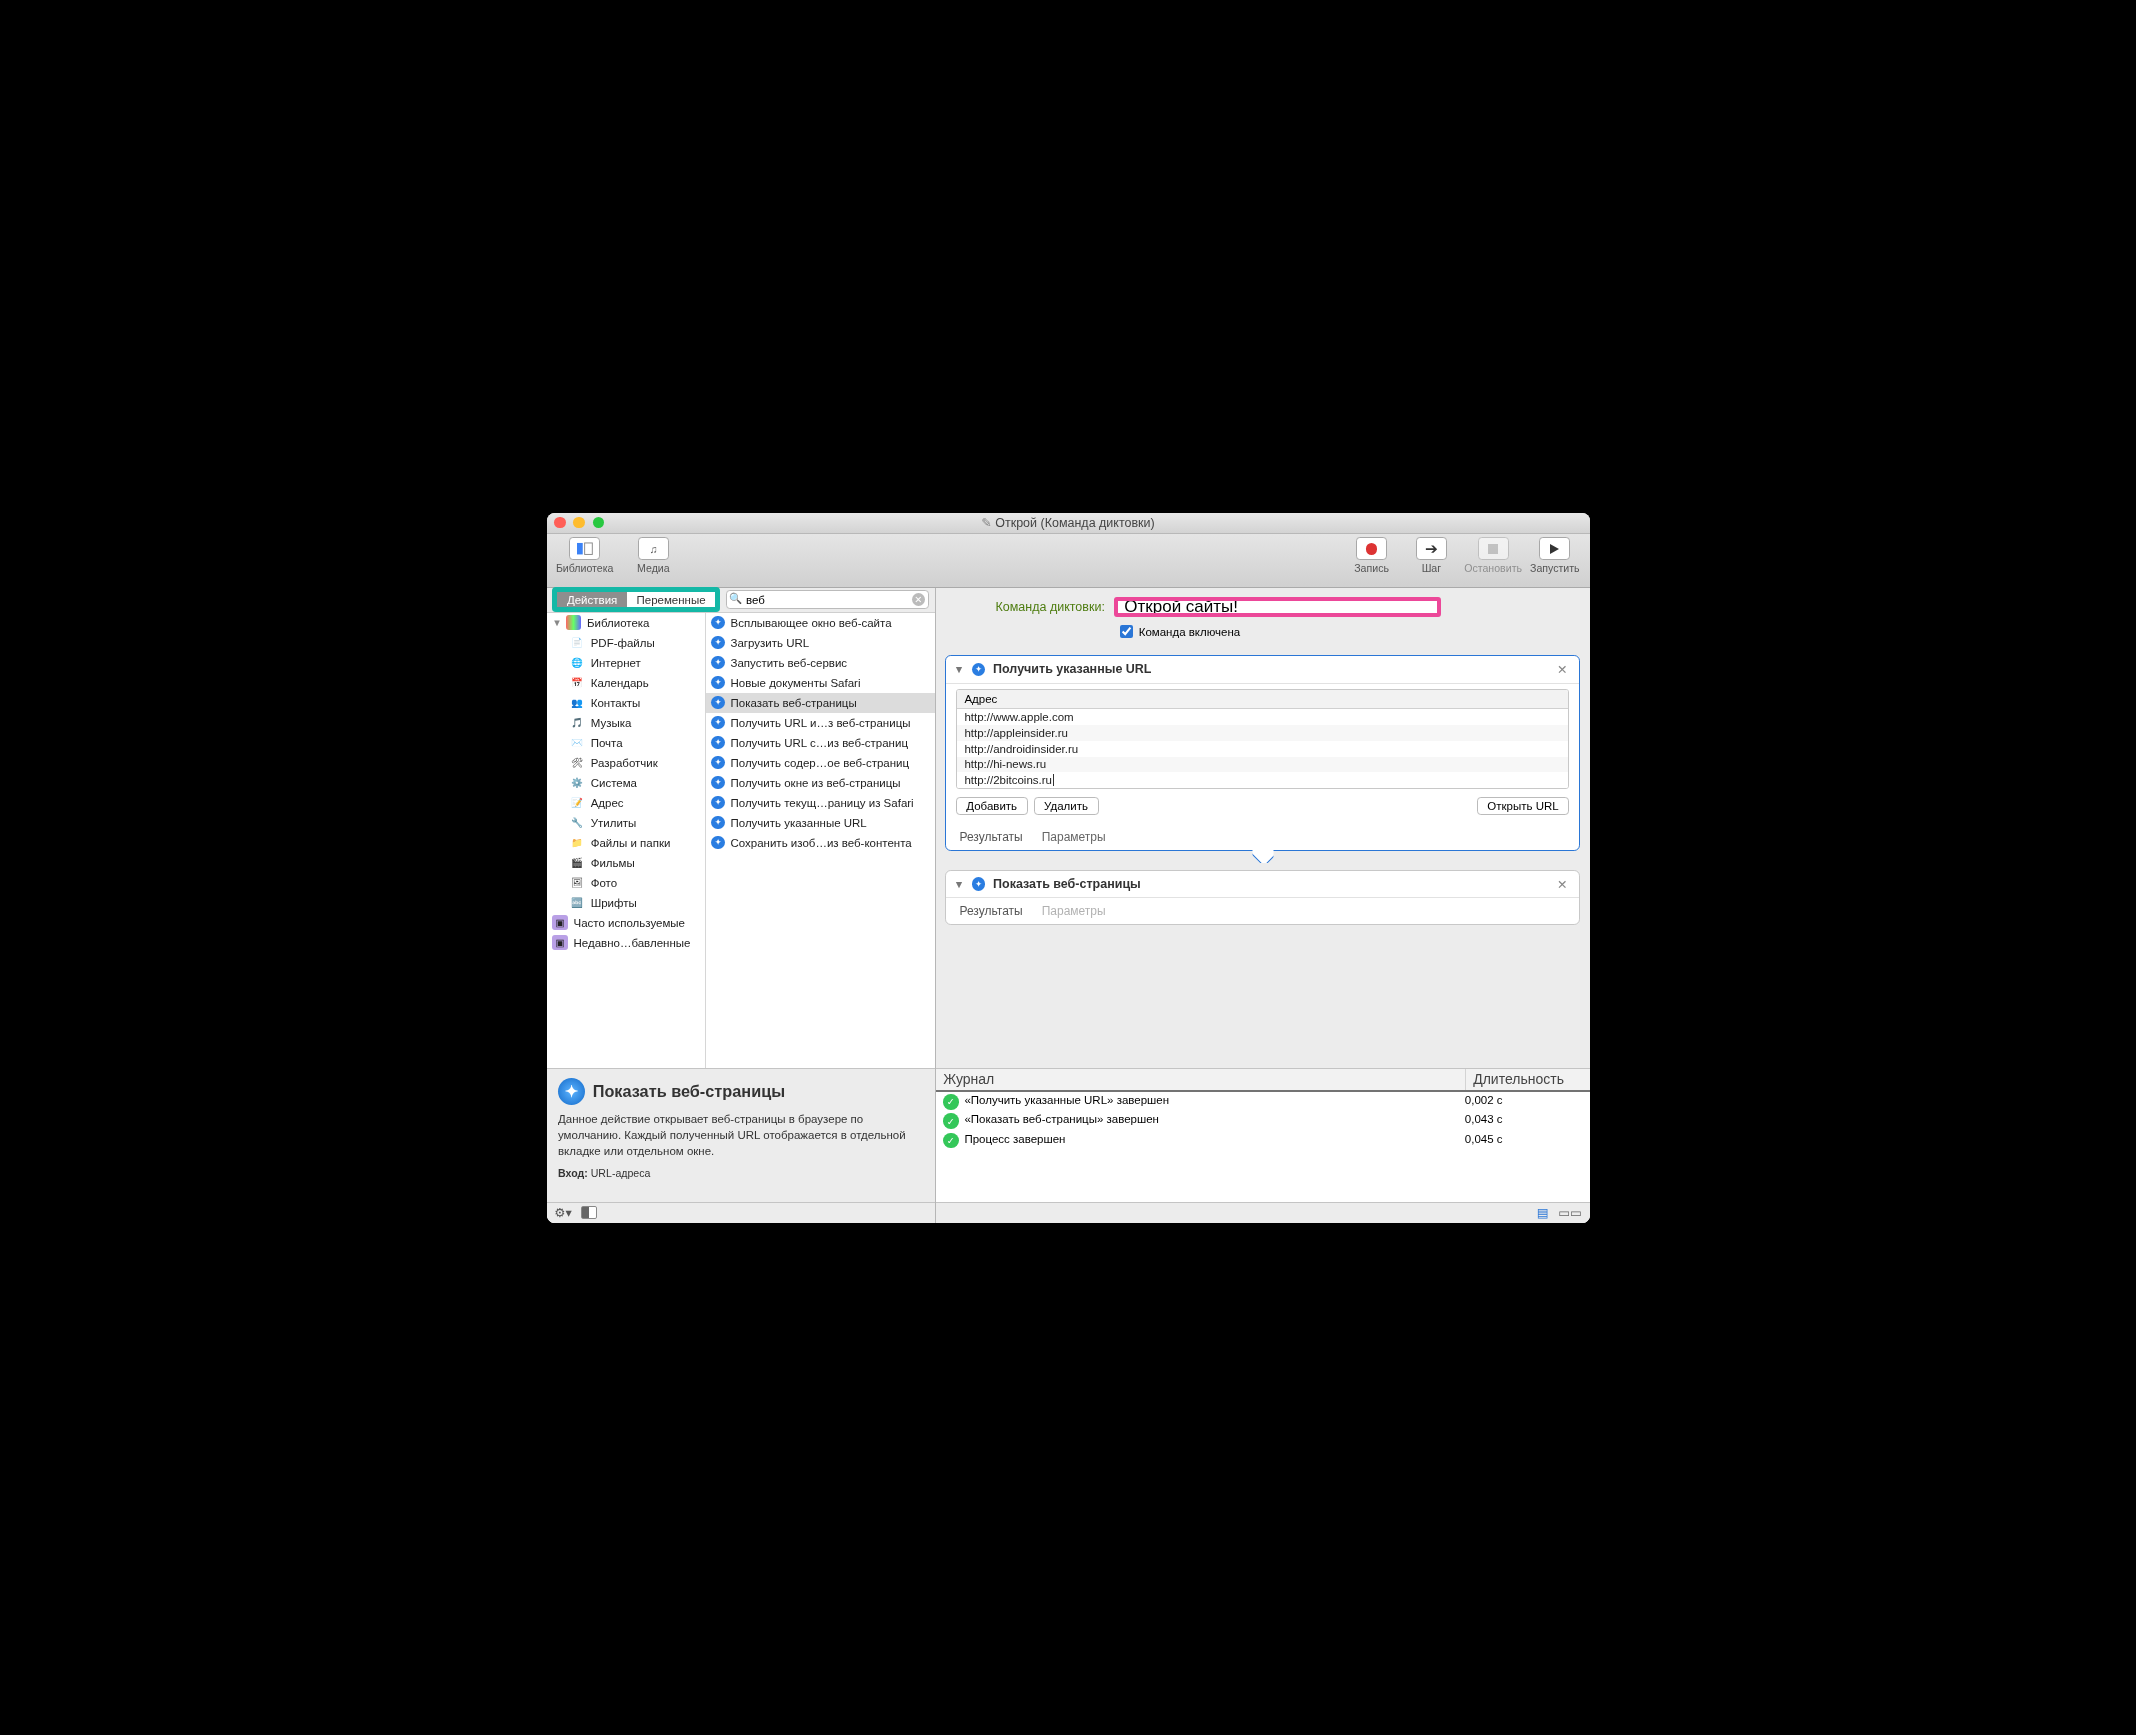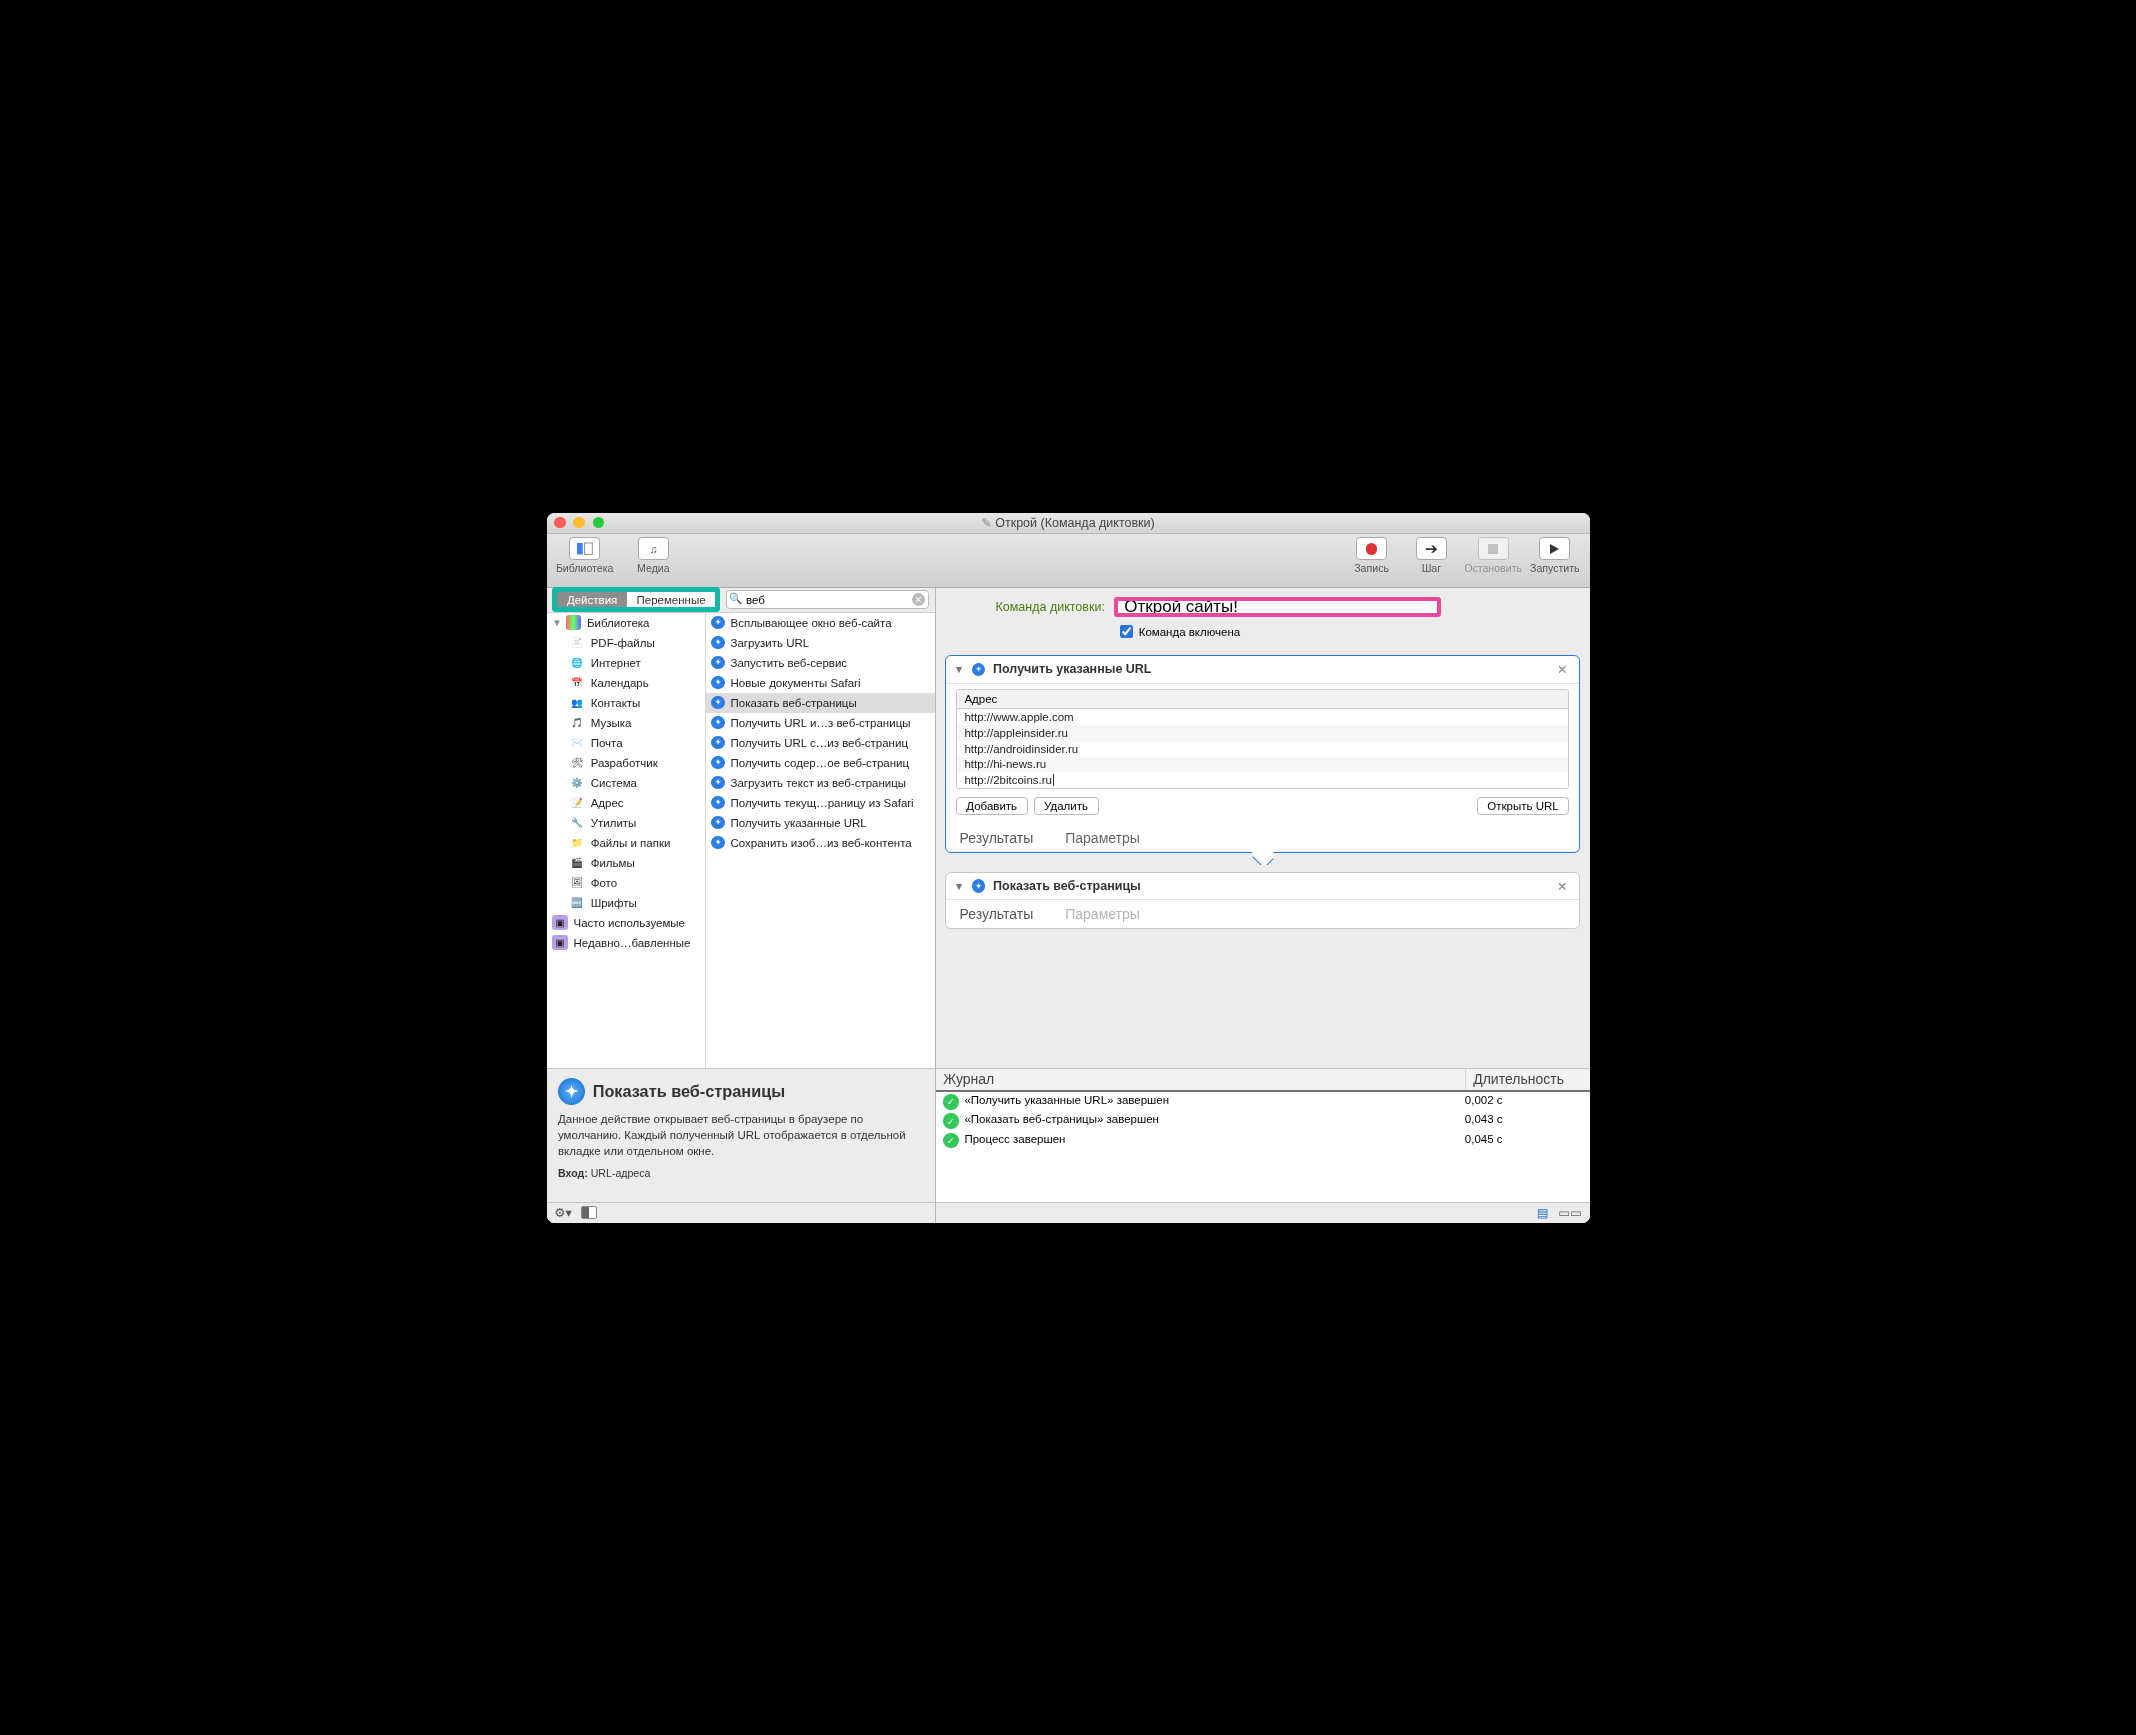--- a/index.html
+++ b/index.html
@@ -98,21 +98,21 @@
 .ac-body{padding:5.8px 9.6px 9.6px}
 .url-table{border:1px solid #c8c8c8;border-radius:2.9px;overflow:hidden}
 .url-head{background:#f2f2f2;padding:2.9px 7.7px;font-size:11.5px;font-weight:500;border-bottom:1px solid #d0d0d0}
 .url-row{padding:1.9px 7.7px;font-size:11.5px;color:#222}
 .url-row:nth-child(even){background:#f7f7f7}
 .url-row.editing{background:#fff}
 .url-row.editing span{border-right:1px solid #333;padding-right:1px}
 .btn-row{display:flex;gap:5.8px;margin-top:7.7px}
 .btn{background:#fff;border:1px solid #bbb;border-radius:3.8px;padding:1.9px 9.6px;font-size:11.5px;cursor:pointer}
 .btn-row .spacer{flex:1}
-.ac-footer{display:flex;gap:32px;padding:5.8px 13.4px;font-size:14px;color:#666}
+.ac-footer{display:flex;gap:19px;padding:5.8px 13.4px;font-size:12px;color:#666}
 .ac-footer .f-active{color:#555;font-weight:500}
 .connector{position:absolute;bottom:-13.4px;left:50%;transform:translateX(-50%);width:21px;height:13.4px;overflow:hidden}
 .connector::after{content:"";position:absolute;top:-10.6px;left:0;width:21px;height:21px;background:#fff;border:1.9px solid #2a76d6;transform:rotate(45deg)}
 .log-pane{height:134px;border-top:1px solid #c4c4c4;background:#fff;display:flex;flex-direction:column}
 .log-head{display:flex;background:#f2f2f2;border-bottom:2px solid #737373;font-size:14px;font-weight:500;color:#444}
 .log-head .lh1{flex:1;padding:2.9px 7.7px}
 .log-head .lh2{width:125px;padding:2.9px 7.7px;border-left:1px solid #d3d3d3}
 .log-body{flex:1;overflow:auto}
 .log-row{display:flex;font-size:11.5px;padding:1.9px 7.7px}
 .log-row .check{width:15.4px;height:15.4px;border-radius:50%;background:#34c759;color:#fff;display:flex;align-items:center;justify-content:center;font-size:9.6px;margin-right:5.8px}
@@ -295,21 +295,21 @@
             <div class="act-item ">
               <span class="act-icon">✦</span>
               <span>Получить URL с…из веб-страниц</span>
             </div>
             <div class="act-item ">
               <span class="act-icon">✦</span>
               <span>Получить содер…ое веб-страниц</span>
             </div>
             <div class="act-item ">
               <span class="act-icon">✦</span>
-              <span>Загрузить текст из веб-страницы</span>
+              <span>Получить окне из веб-страницы</span>
             </div>
             <div class="act-item ">
               <span class="act-icon">✦</span>
               <span>Получить текущ…раницу из Safari</span>
             </div>
             <div class="act-item ">
               <span class="act-icon">✦</span>
               <span>Получить указанные URL</span>
             </div>
             <div class="act-item ">

